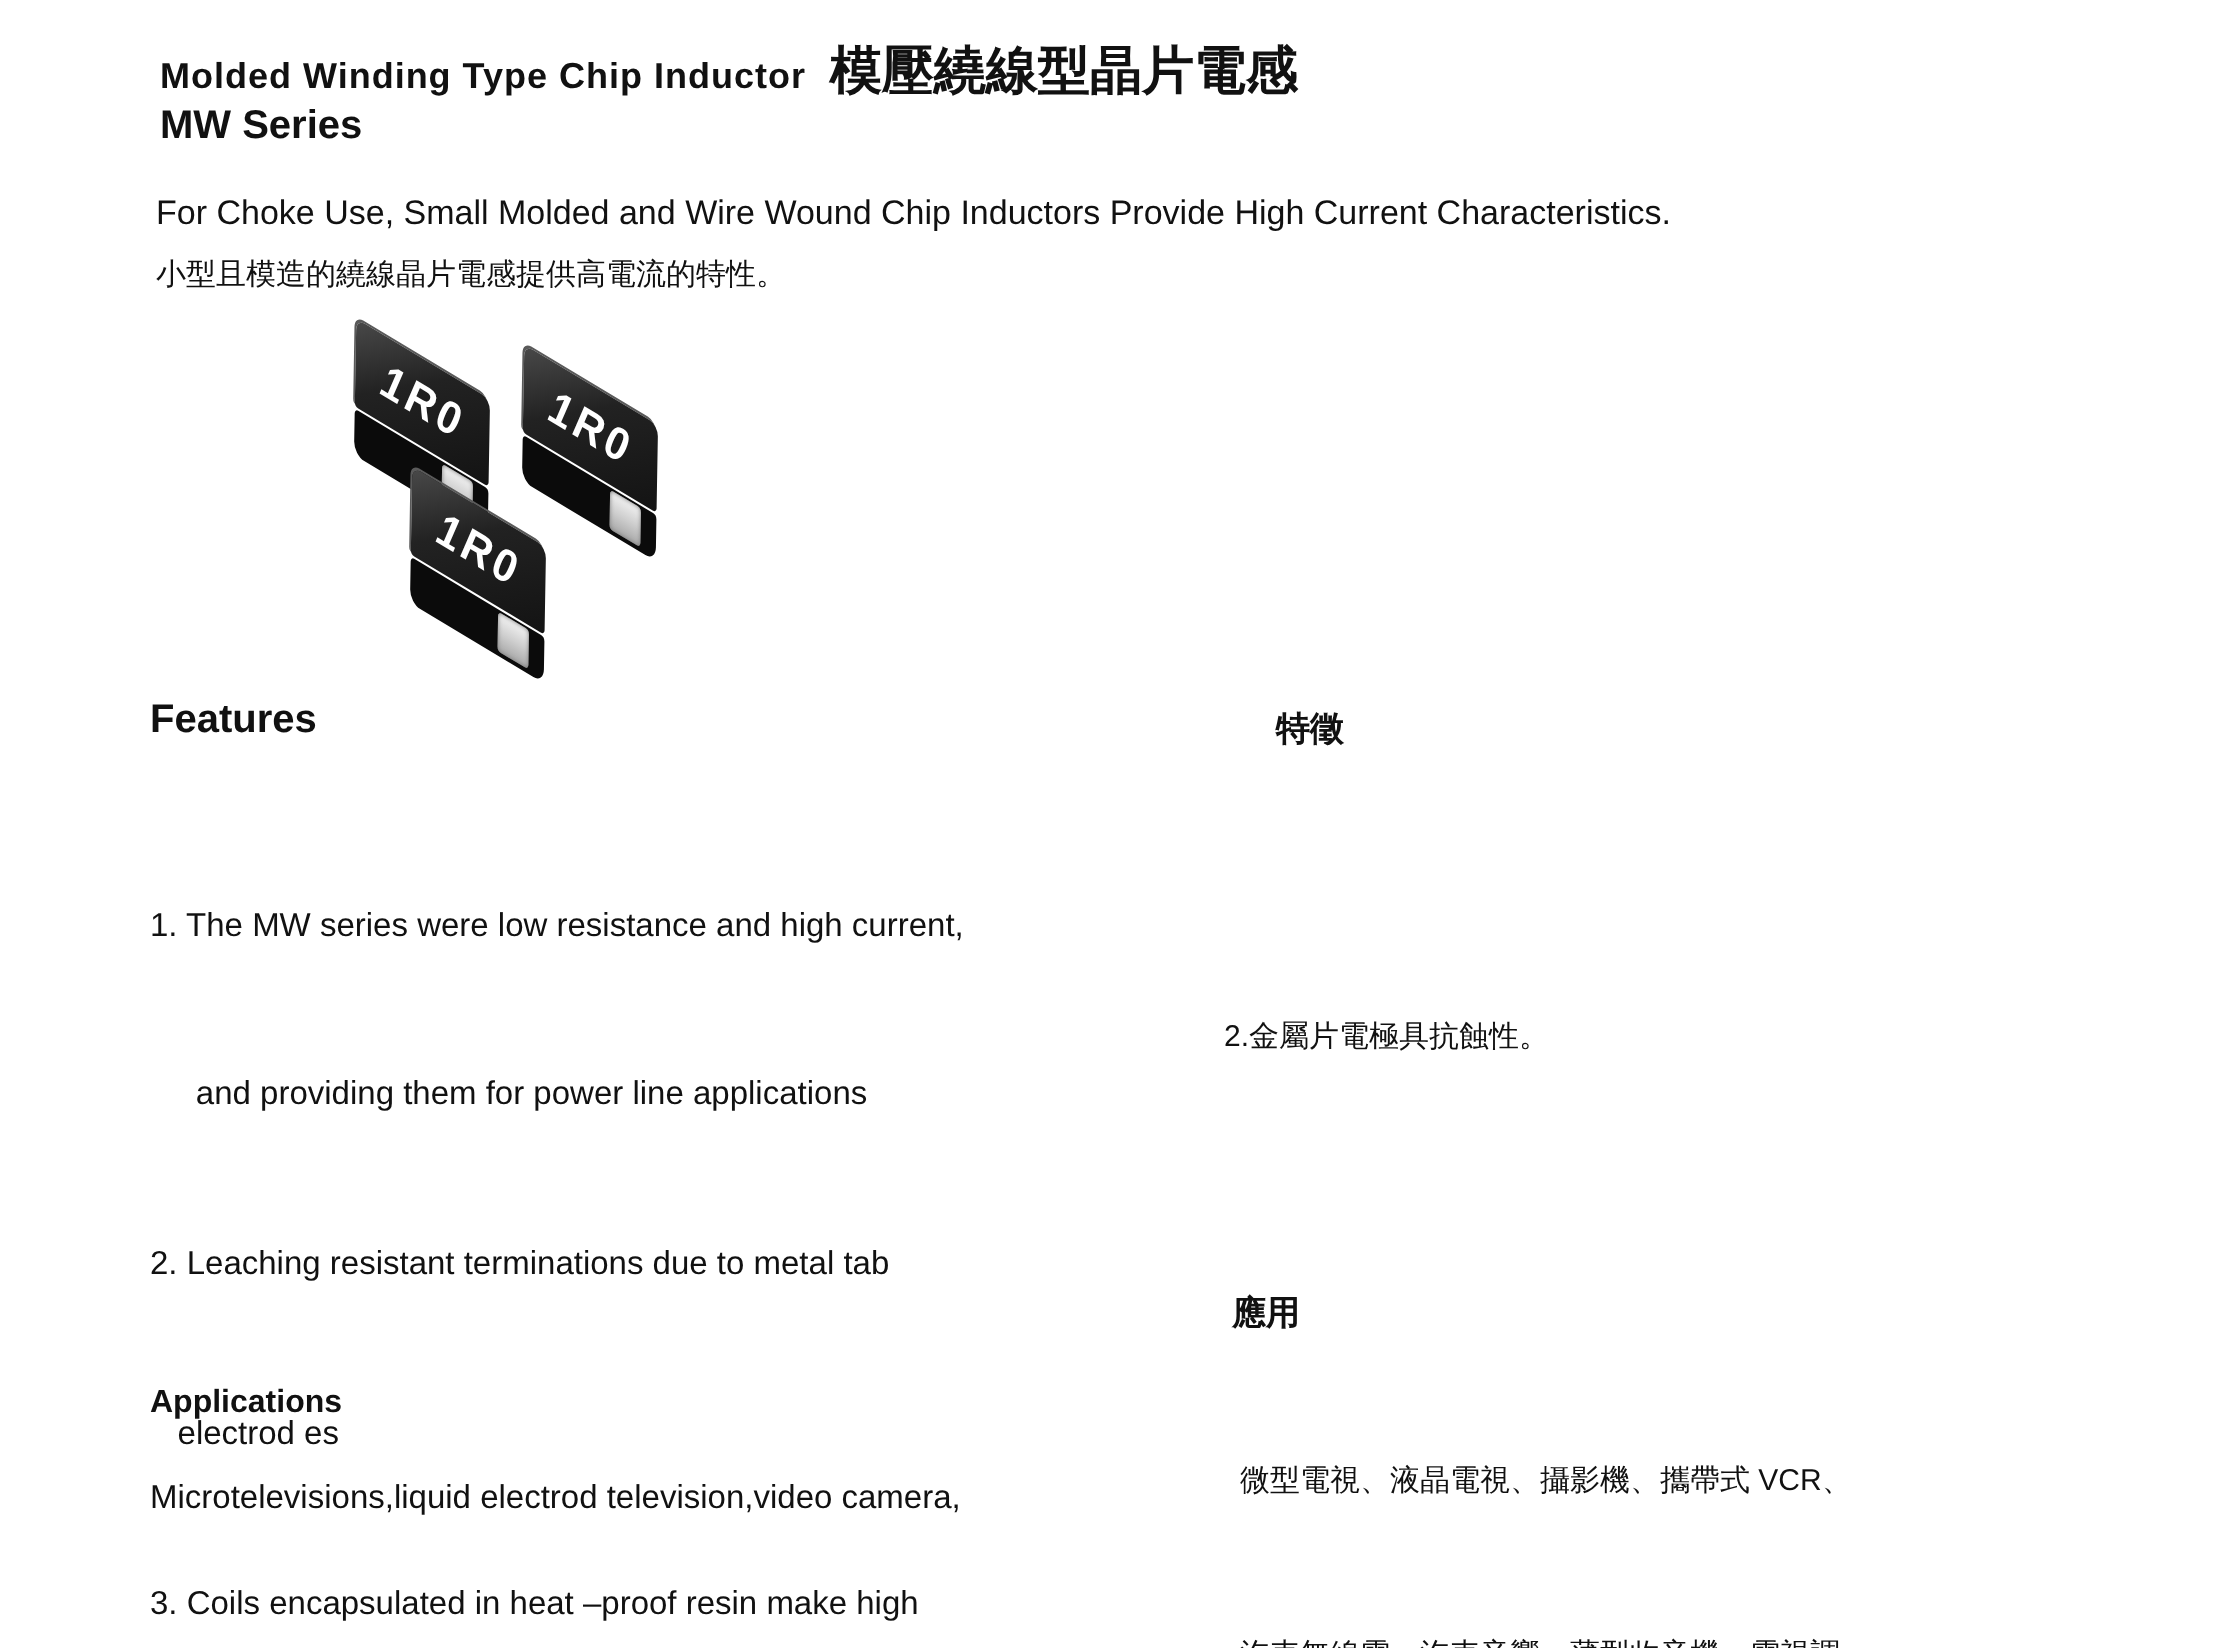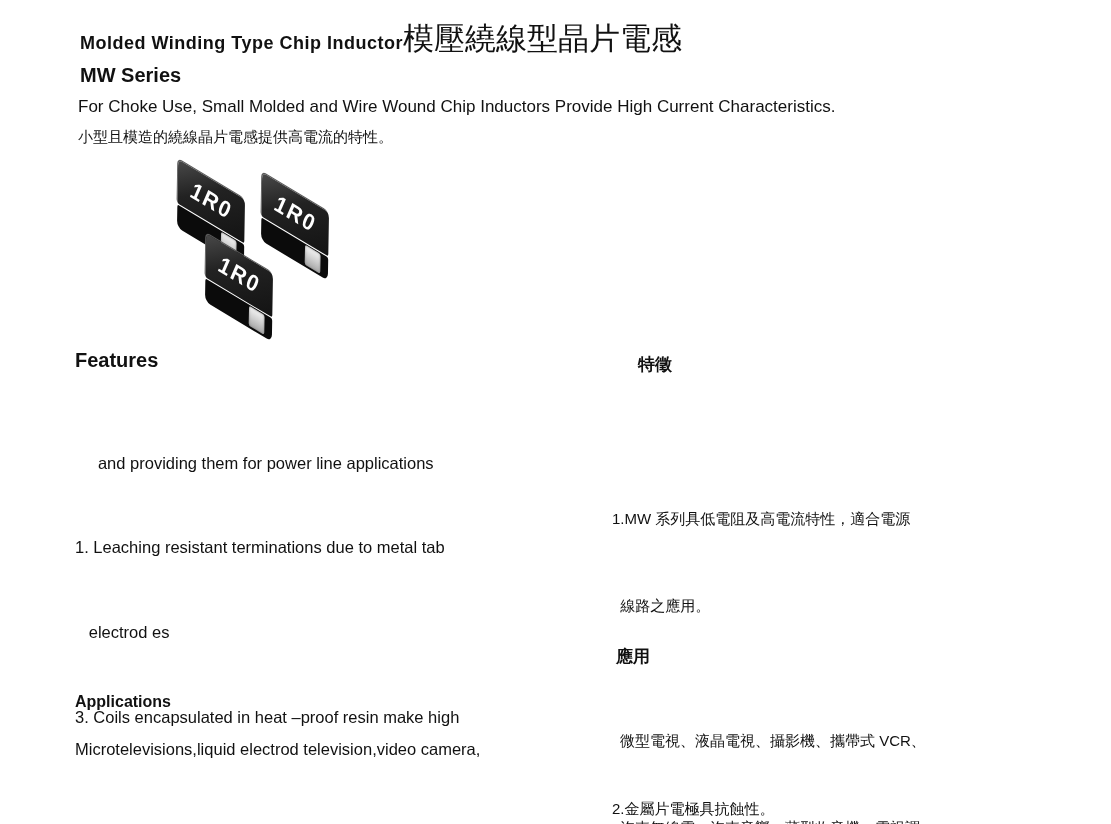--- a/index.html
+++ b/index.html
@@ -9,22 +9,22 @@
     height: 824px;
     background: #ffffff;
     font-family: "Liberation Sans", sans-serif;
     color: #111111;
     overflow: hidden;
   }
 
   
   .title { position: absolute; left: 80px; top: 18px; white-space: nowrap; }
   .title-en { font-size: 18px; font-weight: bold; letter-spacing: 0.5px; }
-  .title-zh { font-size: 31px; font-weight: 400; }
-  .series  { position: absolute; left: 80px; top: 64px; font-size: 20px; font-weight: bold; }
+  .title-zh { font-size: 26px; font-weight: 700; margin-left: 12px; }
+  .series  { position: absolute; left: 80px; top: 52px; font-size: 20px; font-weight: bold; }
   .tagline-en { position: absolute; left: 78px; top: 97px;  font-size: 17px; }
   .tagline-zh { position: absolute; left: 78px; top: 128px; font-size: 15px; }
 
   
   .photo { position: absolute; left: 150px; top: 170px; width: 230px; height: 165px; }
   .chip  { position: absolute; width: 78px; transform: rotate(31deg) skewX(30deg); }
   .chip1 { left: 22px;  top: 14px; }
   .chip2 { left: 106px; top: 27px; }
   .chip3 { left: 50px;  top: 88px; }
   .chip-top {
@@ -108,35 +108,32 @@
         <span class="chip-label">1R0</span>
       </div>
       <div class="chip-front">
         <span class="chip-tab"></span>
       </div>
     </div>
   </div>
 
   <div class="sec-heading features-en-heading">Features</div>
   <div class="features-en-list">
+    <div>1. The MW series were low resistance and high current,</div>
     <div>     and providing them for power line applications</div>
-    <div>1. Leaching resistant terminations due to metal tab</div>
+    <div>2. Leaching resistant terminations due to metal tab</div>
     <div>   electrod es</div>
     <div>3. Coils encapsulated in heat –proof resin make high</div>
     
     
     
   </div>
 
   <div class="sec-heading features-zh-heading">特徵</div>
   <div class="features-zh-list">
-    <div>
-      <div>1.MW 系列具低電阻及高電流特性，適合電源</div>
-      <div>  線路之應用。</div>
-    </div>
     <div class="fzh-gap-after">
       <div>2.金屬片電極具抗蝕性。</div>
     </div>
     
     
   </div>
 
   <div class="sec-heading apps-en-heading">Applications</div>
   <div class="apps-en-list">
     <div>Microtelevisions,liquid electrod television,video camera,</div>

